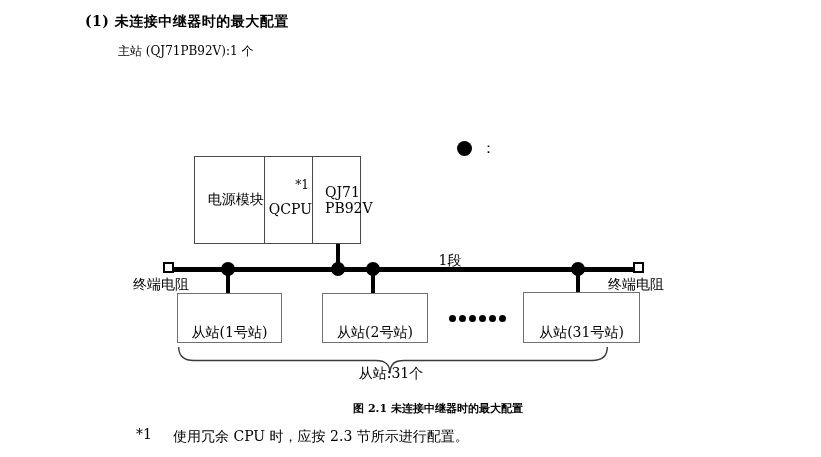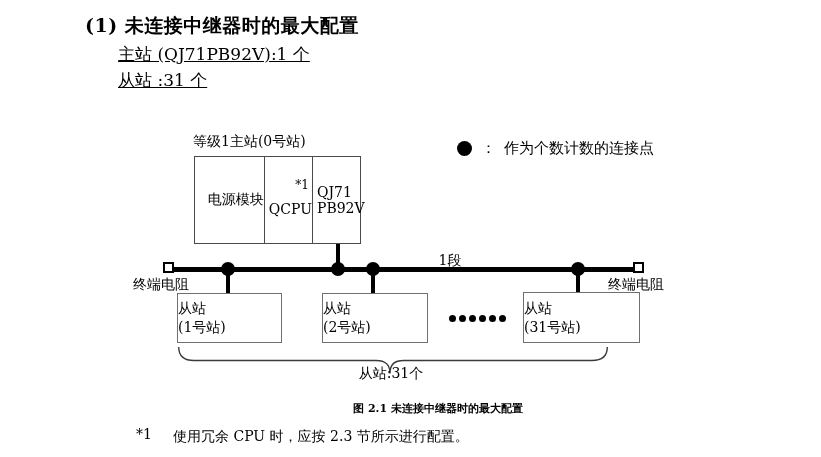--- a/index.html
+++ b/index.html
@@ -1,66 +1,63 @@
 <!DOCTYPE html>
 <html><head>
 <meta charset="utf-8">
 <style>
   html,body{margin:0;padding:0;background:#ffffff;}
   body{font-family:"DejaVu Serif","Liberation Serif",serif;color:#000;}
   .page{position:relative;width:821px;height:457px;background:#fff;overflow:hidden;}
   .abs{position:absolute;}
-  .heading{font-size:19px;font-weight:bold;letter-spacing:0.5px;white-space:nowrap;}
-  .subline{font-size:17px;white-space:nowrap;text-decoration:underline;}
+  .heading{font-size:14px;font-weight:bold;letter-spacing:0.5px;white-space:nowrap;}
+  .subline{font-size:12px;white-space:nowrap;}
   .dlabel{font-size:14px;white-space:nowrap;}
   .legend{display:flex;align-items:center;font-size:15px;white-space:nowrap;}
   .legend-dot{width:15px;height:15px;border-radius:50%;background:#000;margin-right:9px;flex:0 0 auto;}
   .master-box{display:flex;border:1px solid #4a4a4a;background:#fff;box-sizing:border-box;}
   .master-cell{box-sizing:border-box;position:relative;display:flex;align-items:center;font-size:14px;}
   .master-cell + .master-cell{border-left:1px solid #4a4a4a;}
   .cell-center{justify-content:flex-end;}
   .sup-note{position:absolute;top:21px;right:3px;font-size:12px;}
   .two-line{line-height:1.15;padding-left:4px;}
   .bus{background:#000;height:5px;}
   .bus-dot{width:14px;height:14px;border-radius:50%;background:#000;}
   .drop{width:4px;background:#000;}
   .terminator{width:11px;height:11px;background:#fff;border:2px solid #000;box-sizing:border-box;}
-  .slave-box{border:1px solid #707070;background:#fff;box-sizing:border-box;display:flex;flex-direction:column;align-items:flex-start;justify-content:center;font-size:14px;line-height:1.35;}
+  .slave-box{border:1px solid #707070;background:#fff;box-sizing:border-box;display:flex;flex-direction:row;align-items:flex-end;justify-content:center;font-size:14px;line-height:1.35;}
   .ellipsis{display:flex;gap:3px;align-items:center;}
   .edot{width:7px;height:7px;border-radius:50%;background:#000;flex:0 0 auto;}
   .center-x{transform:translateX(-50%);}
   .caption{font-size:11px;font-weight:bold;white-space:nowrap;}
   .footnote{font-size:14px;white-space:nowrap;}
 </style>
 </head>
 <body>
 
 <div class="page">
 
   <div class="abs heading" style="left:85px;top:13px;">(1) 未连接中继器时的最大配置</div>
   <div class="abs subline" style="left:118px;top:43px;">主站 (QJ71PB92V):1 个</div>
-  <div class="abs subline" style="left:118px;top:69px;">从站 :31 个</div>
 
   <div class="abs legend" style="left:457px;top:139px;">
     <span class="legend-dot"></span>
     <span>：</span>
-    <span style="margin-left:8px;">作为个数计数的连接点</span>
   </div>
 
-  <div class="abs dlabel" style="left:193px;top:133px;">等级1主站(0号站)</div>
 
   <div class="abs master-box" style="left:194px;top:156px;width:167px;height:88px;">
     <div class="master-cell cell-center" style="width:70px;">
       <span>电源模块</span>
     </div>
     <div class="master-cell" style="width:49px;padding-left:4px;">
       <span class="sup-note">*1</span>
       <span style="margin-top:18px;">QCPU</span>
     </div>
-    <div class="master-cell" style="width:48px;">
+    <div class="master-cell" style="width:48px;padding-left:8px;">
       <div class="two-line">
         <div>QJ71</div>
         <div>PB92V</div>
       </div>
     </div>
   </div>
 
   <div class="abs dlabel center-x" style="left:450px;top:252px;">1段</div>
 
   <div class="abs bus" style="left:173px;top:267px;width:461px;"></div>

